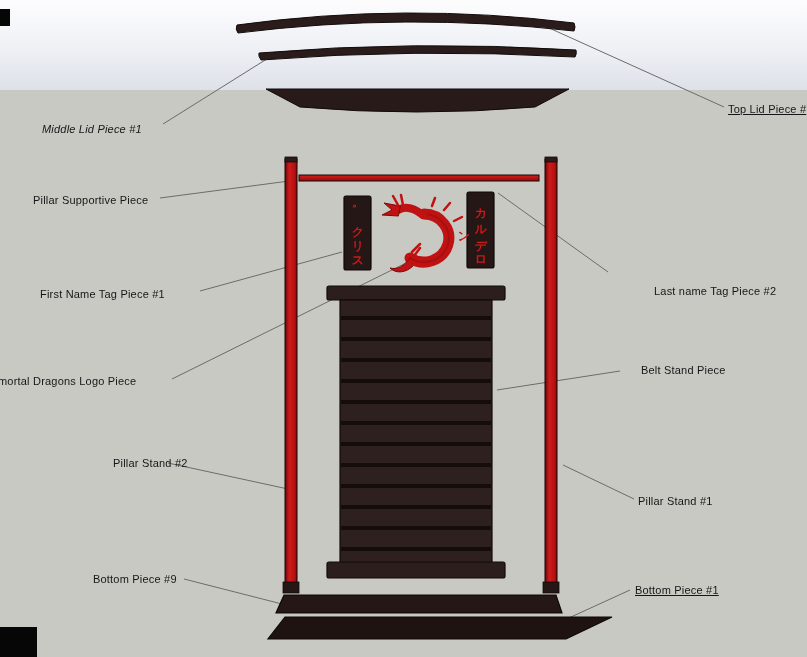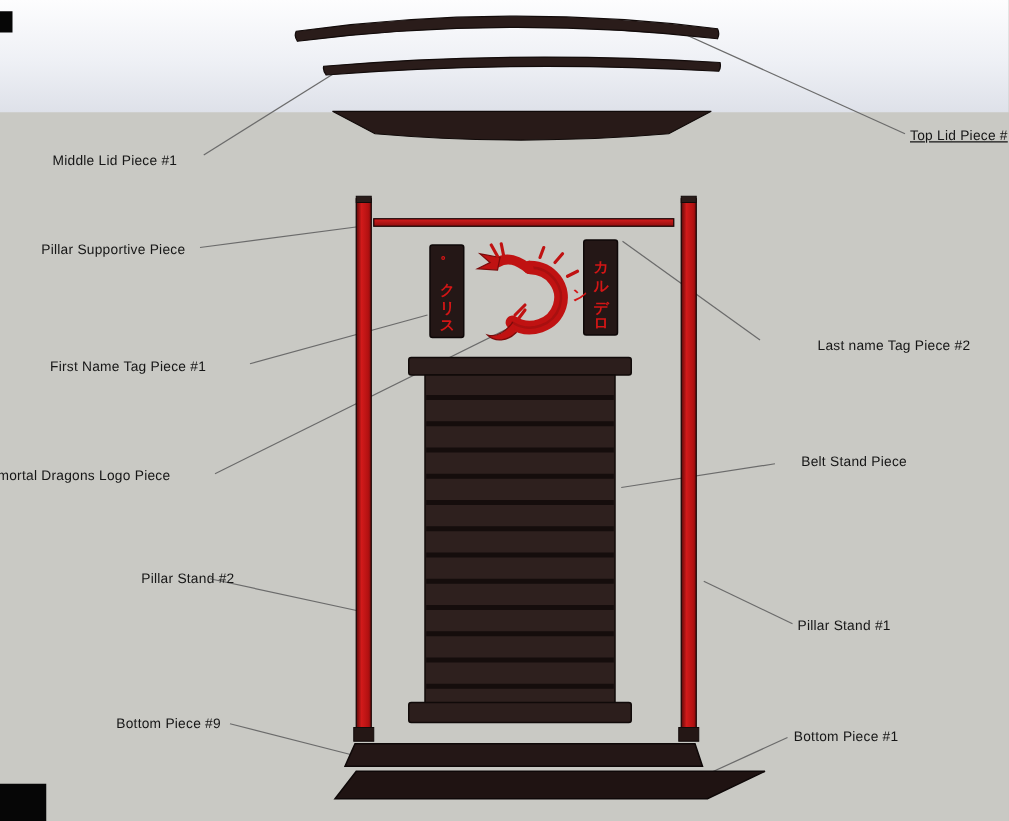--- a/index.html
+++ b/index.html
@@ -33,30 +33,30 @@
 
   .label {
     position: absolute;
     font-size: 11px;
     line-height: 13px;
     color: #161616;
     white-space: nowrap;
     letter-spacing: 0.2px;
   }
   .lbl-top-lid          { left: 728px; top: 103px; text-decoration: underline; }
-  .lbl-middle-lid       { left: 42px;  top: 123px; }
+  .lbl-middle-lid       { left: 42px;  top: 123px; font-style: italic; }
   .lbl-pillar-supportive{ left: 33px;  top: 194px; }
   .lbl-first-name-tag   { left: 40px;  top: 288px; }
-  .lbl-last-name-tag    { left: 612px; top: 271px; padding-left: 42px; }
+  .lbl-last-name-tag    { left: 612px; top: 285px; padding-left: 42px; }
   .lbl-dragons-logo     { left: -2px;  top: 375px; }
   .lbl-belt-stand       { left: 625px; top: 364px; padding-left: 16px; }
   .lbl-pillar-stand-2   { left: 80px;  top: 457px; padding-left: 33px; }
   .lbl-pillar-stand-1   { left: 638px; top: 495px; }
   .lbl-bottom-piece-2   { left: 93px;  top: 573px; }
-  .lbl-bottom-piece-1   { left: 635px; top: 584px; }
+  .lbl-bottom-piece-1   { left: 635px; top: 584px; text-decoration: underline; }
 
   .tag-text {
     position: absolute;
     writing-mode: vertical-rl;
     text-orientation: upright;
     color: #d31616;
     font-size: 12px;
     font-weight: bold;
     letter-spacing: 2px;
     text-align: center;

